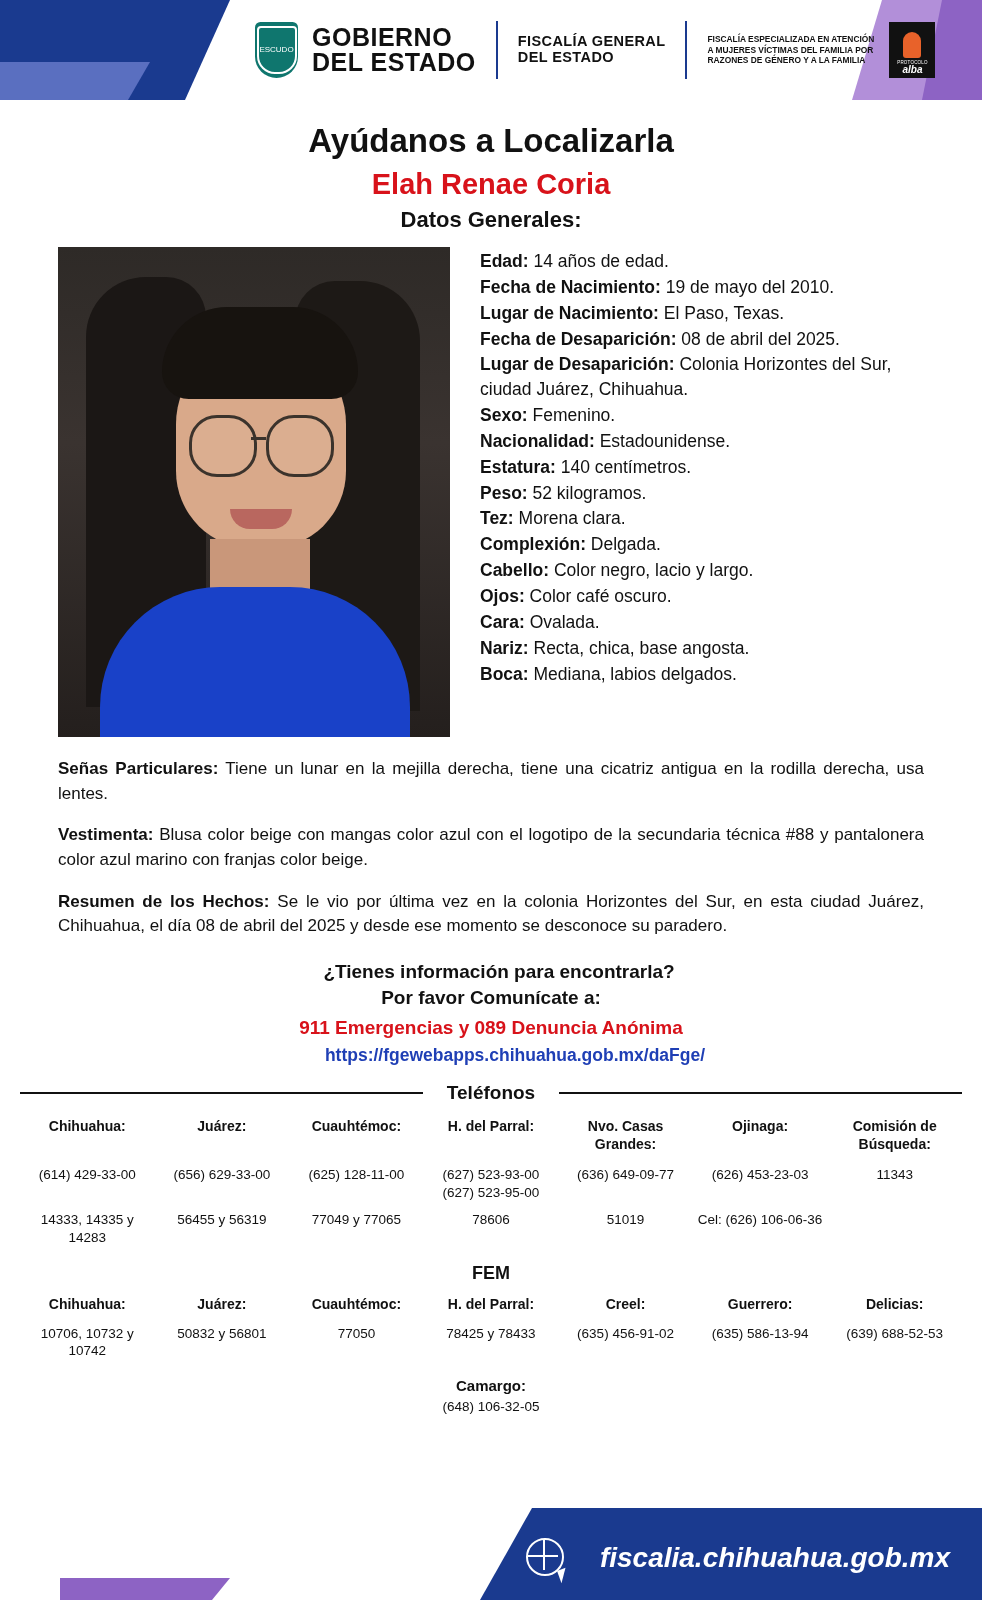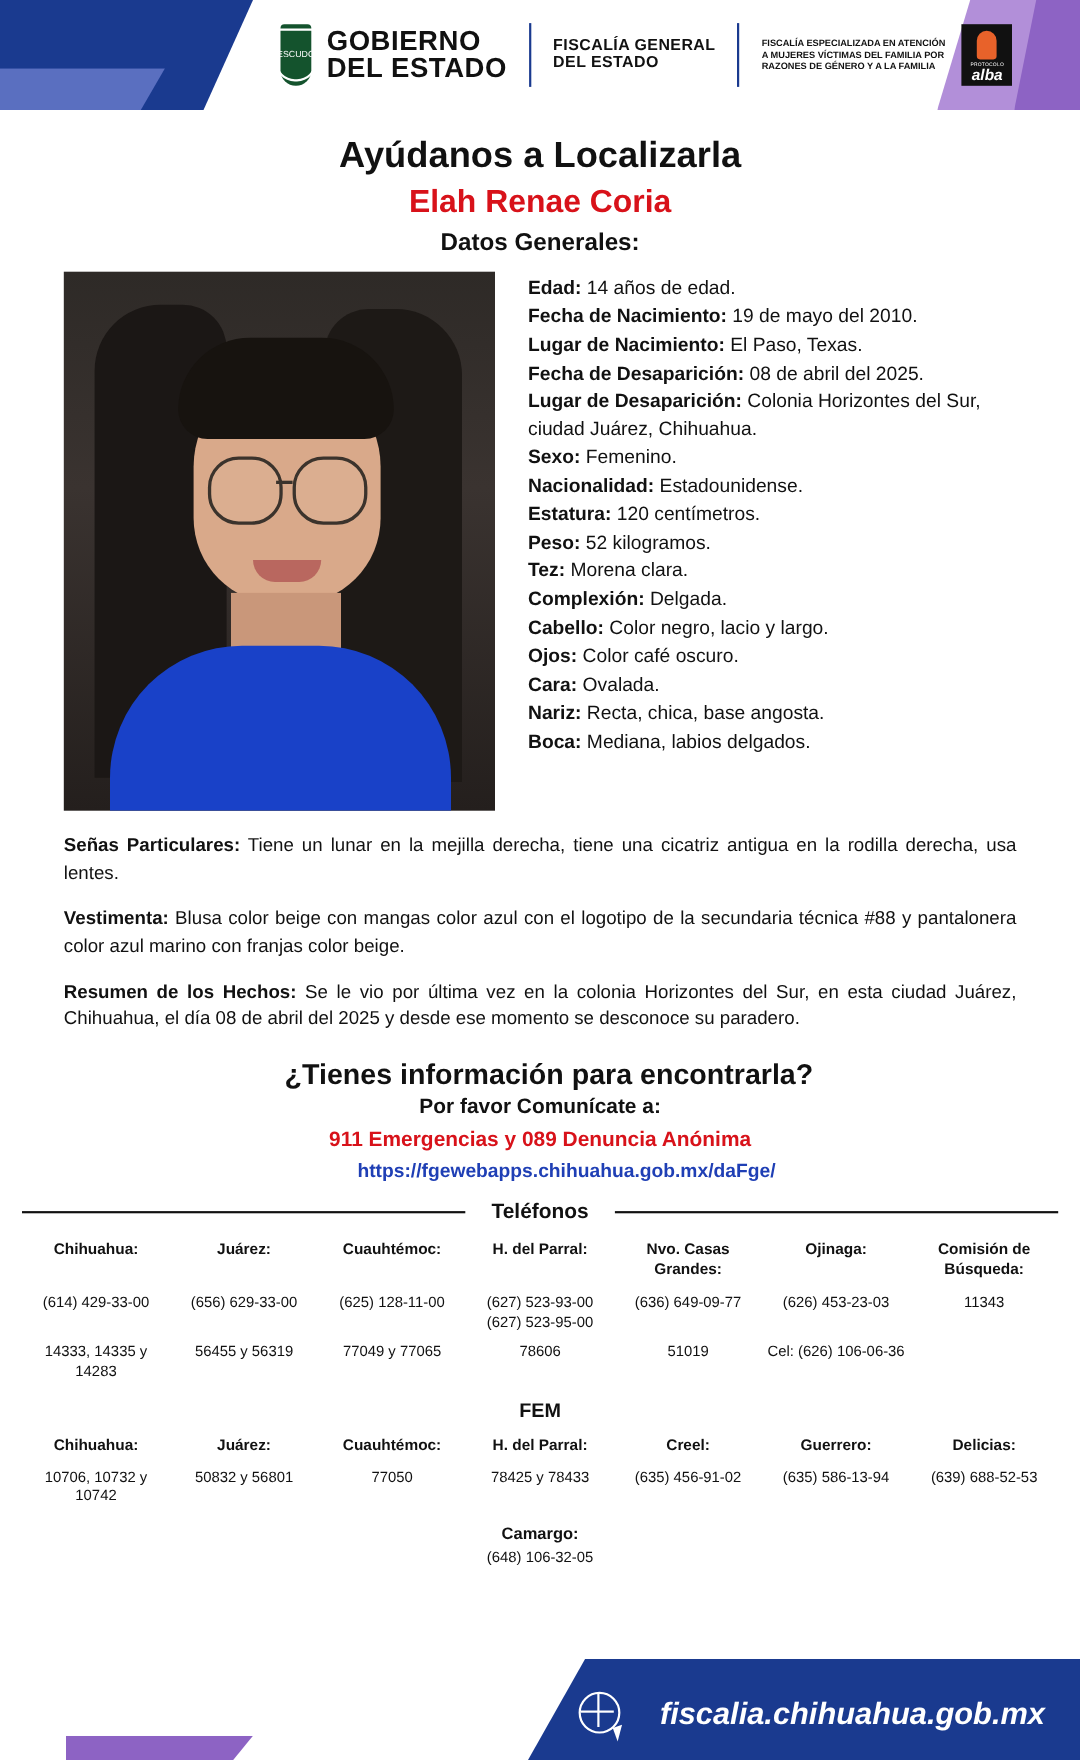--- a/index.html
+++ b/index.html
@@ -38,21 +38,21 @@
   .hdr-right-band2{
     position:absolute;right:0;top:0;width:60px;height:100px;
     background:#8d63c4;
     clip-path:polygon(20px 0,60px 0,60px 100px,0 100px);
   }
   .hdr-center{
     position:absolute;left:255px;top:0;height:100px;
     display:flex;align-items:center;gap:14px;
   }
   .shield{
-    width:28px;height:56px;background:#14532d;
+    width:43px;height:56px;background:#0f766e;
     border-radius:6px 6px 24px 24px;
     position:relative;
     display:flex;align-items:center;justify-content:center;
   }
   .shield .sh-inner{
     width:36px;height:44px;border:2px solid #fff;border-radius:4px 4px 18px 18px;
     display:flex;align-items:center;justify-content:center;
     color:#fff;font-size:8px;text-align:center;line-height:1;
   }
   .gob-txt{line-height:1.02;}
@@ -63,21 +63,21 @@
   .fis-txt .f1{font-size:14.5px;font-weight:bold;letter-spacing:.4px;}
   .fis-txt .f2{font-size:14.5px;font-weight:bold;letter-spacing:.4px;}
   .fem-txt{font-size:8.4px;line-height:1.25;font-weight:bold;max-width:168px;}
   .alba{
     width:46px;height:56px;background:#111;color:#fff;
     display:flex;flex-direction:column;align-items:center;justify-content:flex-end;
     padding-bottom:3px;box-sizing:border-box;
   }
   .alba .fig{width:18px;height:26px;background:#e8622a;border-radius:9px 9px 3px 3px;margin-bottom:2px;}
   .alba .tiny{font-size:4.5px;letter-spacing:.2px;}
-  .alba .word{font-size:14px;font-weight:bold;font-style:italic;line-height:1;}
+  .alba .word{font-size:10px;font-weight:bold;font-style:italic;line-height:1;}
 
   
   .title{
     text-align:center;font-size:33px;font-weight:bold;margin:22px 0 0;
   }
   .name{
     text-align:center;font-size:29px;font-weight:bold;color:#d8121a;margin:8px 0 0;
   }
   .subtitle{
     text-align:center;font-size:22px;font-weight:bold;margin:6px 0 0;
@@ -109,21 +109,21 @@
   .details .row{margin:0 0 1px;}
   .details b{font-weight:bold;margin-top:24px;}
 
   
   .paras{margin:20px 58px 0 58px;font-size:17px;line-height:1.45;text-align:justify;}
   .paras p{margin:0 0 17px;}
   .paras b{font-weight:bold;}
 
   
   .contact{margin-top:22px;text-align:center;}
-  .contact .q{font-size:26px;font-weight:bold;padding-left:16px;}
+  .contact .q{font-size:19px;font-weight:bold;padding-left:16px;}
   .contact .c{font-size:19px;font-weight:bold;margin-top:4px;}
   .contact .emerg{font-size:19px;font-weight:bold;color:#d8121a;margin-top:8px;}
   .contact .url{font-size:17.5px;font-weight:bold;color:#1f3fb5;margin-top:6px;margin-left:48px;}
 
   
   .phones-hdr{
     display:flex;align-items:center;gap:24px;margin:16px 20px 0 20px;
   }
   .phones-hdr .line{flex:1;height:2px;background:#111;}
   .phones-hdr .lbl{font-size:19px;font-weight:bold;}
@@ -210,21 +210,21 @@
   </div>
 
   <div class="details">
     <div class="row"><b>Edad:</b> <span>14 años de edad.</span></div>
     <div class="row"><b>Fecha de Nacimiento:</b> <span>19 de mayo del 2010.</span></div>
     <div class="row"><b>Lugar de Nacimiento:</b> <span>El Paso, Texas.</span></div>
     <div class="row"><b>Fecha de Desaparición:</b> <span>08 de abril del 2025.</span></div>
     <div class="row"><b>Lugar de Desaparición:</b> <span>Colonia Horizontes del Sur, ciudad Juárez, Chihuahua.</span></div>
     <div class="row"><b>Sexo:</b> <span>Femenino.</span></div>
     <div class="row"><b>Nacionalidad:</b> <span>Estadounidense.</span></div>
-    <div class="row"><b>Estatura:</b> <span>120 centímetros.</span></div>
+    <div class="row"><b>Estatura:</b> <span>140 centímetros.</span></div>
     <div class="row"><b>Peso:</b> <span>52 kilogramos.</span></div>
     <div class="row"><b>Tez:</b> <span>Morena clara.</span></div>
     <div class="row"><b>Complexión:</b> <span>Delgada.</span></div>
     <div class="row"><b>Cabello:</b> <span>Color negro, lacio y largo.</span></div>
     <div class="row"><b>Ojos:</b> <span>Color café oscuro.</span></div>
     <div class="row"><b>Cara:</b> <span>Ovalada.</span></div>
     <div class="row"><b>Nariz:</b> <span>Recta, chica, base angosta.</span></div>
     <div class="row"><b>Boca:</b> <span>Mediana, labios delgados.</span></div>
   </div>
 </div>

